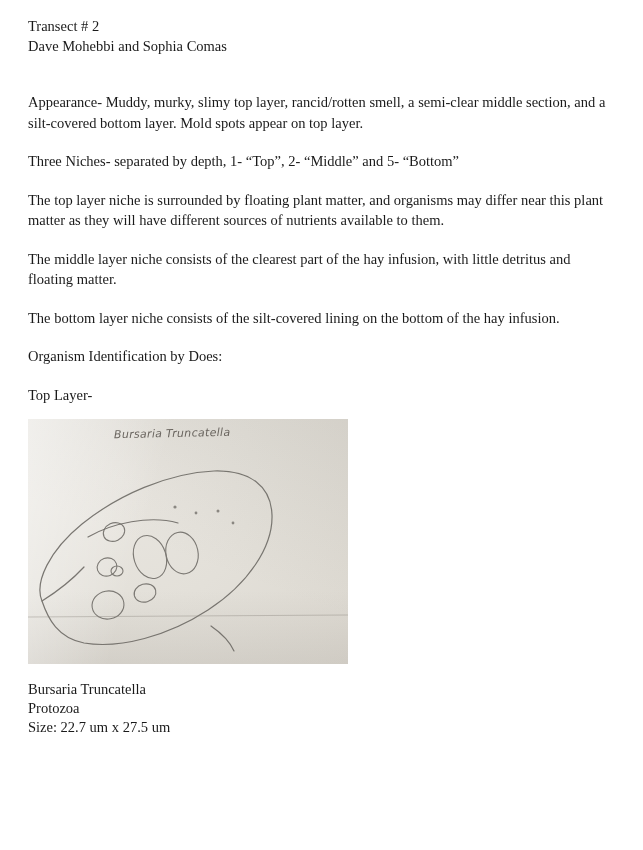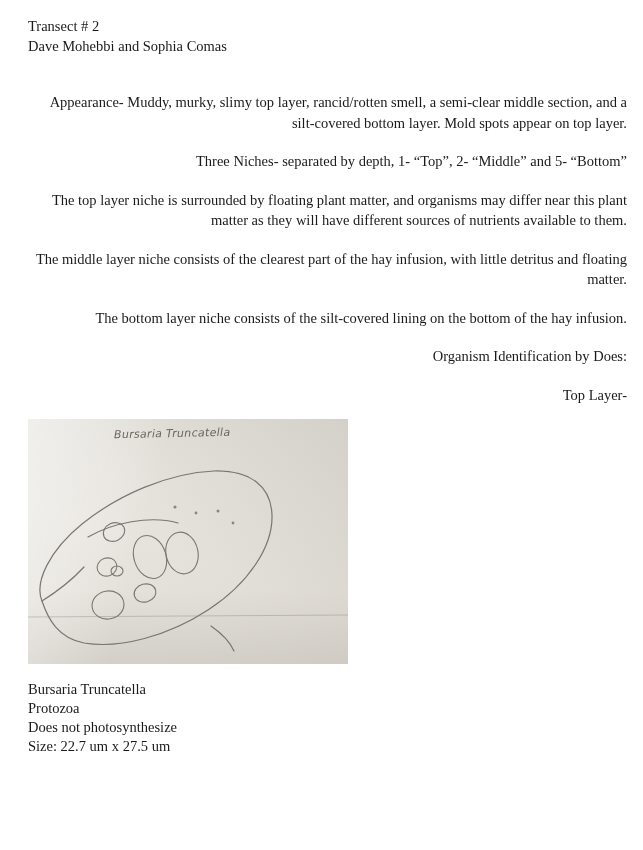--- a/index.html
+++ b/index.html
@@ -12,32 +12,32 @@
     height: 850px;
     font-family: "Liberation Serif", serif;
     color: #1a1a1a;
     overflow: hidden;
   }
   .page {
     position: relative;
     width: 643px;
     height: 850px;
     box-sizing: border-box;
-    padding: 16px 16px 0 28px;
+    padding: 16px 28px 0 28px;
   }
   .line {
     font-size: 14.5px;
     line-height: 20px;
     margin: 0;
   }
   .para {
     font-size: 14.5px;
     line-height: 20.5px;
     margin: 0 0 0 0;
-    text-align: right;
+    text-align: left;
   }
   .gap-md { height: 18px; }
   .bold { font-weight: normal; }
 
   
   .photo {
     position: relative;
     width: 320px;
     height: 245px;
     margin-top: 14px;
@@ -148,17 +148,16 @@
       <g stroke="#8a857e" stroke-width="0.8" opacity="0.5" fill="none">
         <path d="M0,198 L320,196"></path>
       </g>
     </svg>
     <div class="caption-ink">Bursaria Truncatella</div>
   </div>
 
   <div class="specs">
     <div class="line">Bursaria Truncatella</div>
     <div class="line">Protozoa</div>
-    <div class="line">Does not photosynthesize</div>
     <div class="line">Size: 22.7 um x 27.5 um</div>
   </div>
 
 </div>
 
 </body></html>

